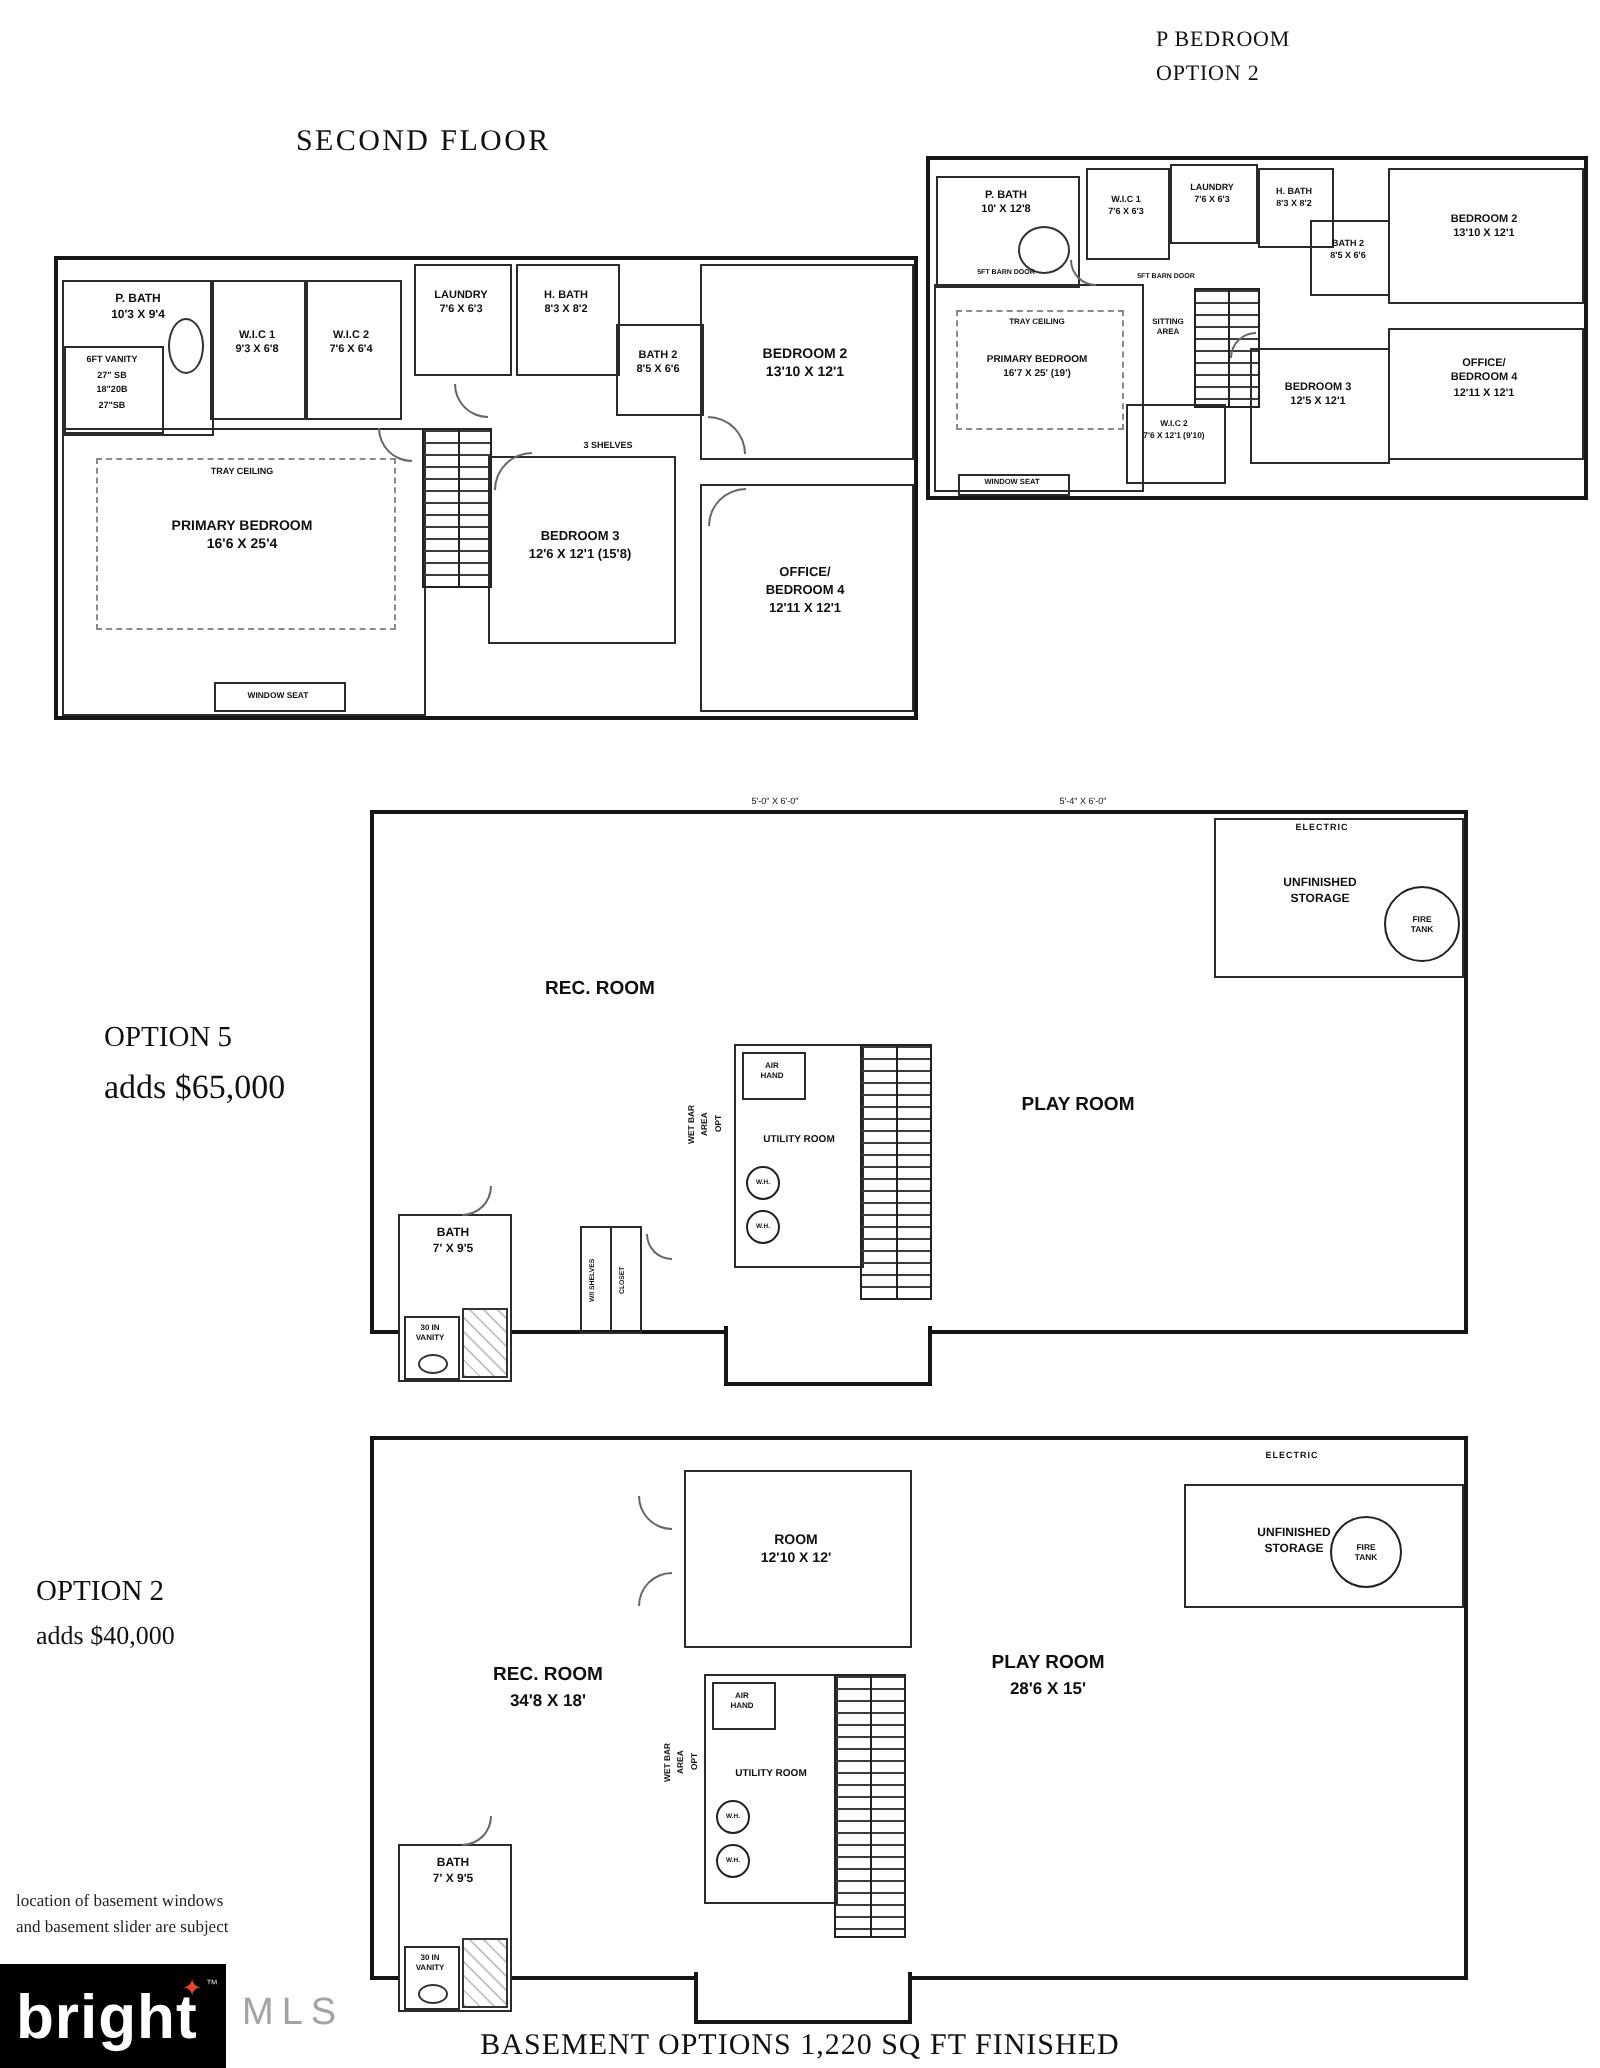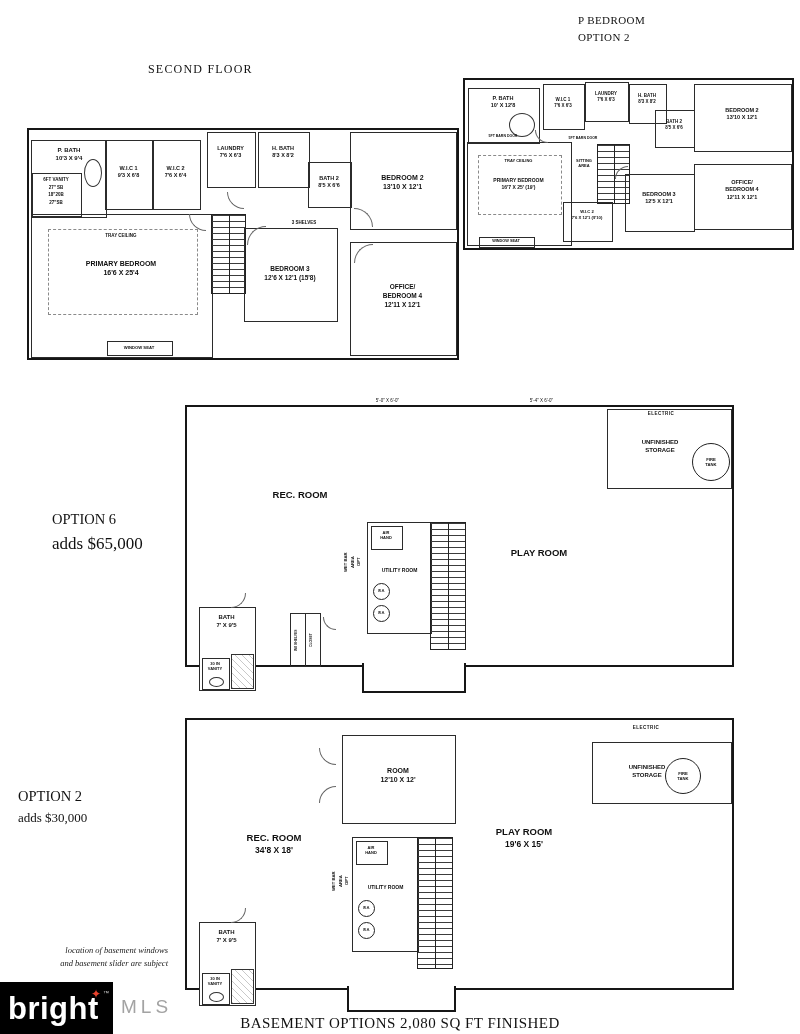--- a/index.html
+++ b/index.html
@@ -20,21 +20,21 @@
   .shower{position:absolute;border:1px solid #333;background:repeating-linear-gradient(45deg,#c9c9c9 0,#c9c9c9 1px,transparent 1px,transparent 5px);}
   .step{position:absolute;border:2px solid #161616;border-top:none;background:#fff;}
 </style>
 </head>
 <body>
 
 <div class="title" style="left:578px;top:12px;width:124px;font-size:11px;letter-spacing:0.4px;">
   <span style="display:block;">P BEDROOM</span>
   <span style="display:block;">OPTION 2</span>
 </div>
-<div class="title" style="left:148px;top:60px;width:185px;font-size:12px;letter-spacing:1.2px;">SECOND FLOOR</div>
+<div class="title" style="left:148px;top:60px;width:185px;font-size:15px;letter-spacing:1.2px;">SECOND FLOOR</div>
 
 <div class="plan" style="left:27px;top:128px;width:428px;height:228px;">
   <div class="room" style="left:2px;top:10px;width:74px;height:76px;">
     <div class="lbl" style="left:2px;top:5px;width:70px;font-size:6px;">
       <span>P. BATH</span>
       <span>10'3 X 9'4</span>
     </div>
     <div class="oval" style="left:52px;top:18px;width:16px;height:26px;"></div>
     <div class="room" style="left:0px;top:32px;width:48px;height:42px;">
       <div class="lbl" style="left:0;top:2px;width:46px;font-size:4.5px;line-height:1.7;">
@@ -191,21 +191,21 @@
     </div>
   </div>
   <div class="room" style="left:14px;top:157px;width:54px;height:9px;">
     <div class="lbl" style="left:0;top:1px;width:52px;font-size:3.8px;">WINDOW SEAT</div>
   </div>
   <div class="arc" style="left:70px;top:50px;width:12px;height:12px;"></div>
   <div class="arc" style="left:150px;top:86px;width:12px;height:12px;transform:rotate(90deg);"></div>
 </div>
 
 <div class="title" style="left:52px;top:509px;width:145px;font-size:14.5px;">
-  <span style="display:block;">OPTION 6</span>
+  <span style="display:block;">OPTION 5</span>
   <span style="display:block;font-size:17px;">adds $65,000</span>
 </div>
 
 <div class="plan" style="left:185px;top:405px;width:545px;height:258px;">
   <div class="lbl" style="left:158px;top:-9px;width:85px;font-size:4.5px;font-weight:400;">5'-0" X 6'-0"</div>
   <div class="lbl" style="left:312px;top:-9px;width:85px;font-size:4.5px;font-weight:400;">5'-4" X 6'-0"</div>
   <div class="lbl" style="left:438px;top:4px;width:72px;font-size:4.5px;letter-spacing:0.5px;">ELECTRIC</div>
   <div class="room" style="left:420px;top:2px;width:123px;height:78px;">
     <div class="lbl" style="left:4px;top:28px;width:96px;font-size:6px;">
       <span>UNFINISHED</span>
@@ -261,21 +261,21 @@
   </div>
   <div class="room" style="left:118px;top:206px;width:14px;height:52px;">
     <div class="vlbl" style="left:3px;top:2px;height:48px;font-size:3.4px;">CLOSET</div>
   </div>
   <div class="arc" style="left:44px;top:186px;width:14px;height:14px;transform:rotate(270deg);"></div>
   <div class="arc" style="left:136px;top:210px;width:12px;height:12px;"></div>
 </div>
 
 <div class="title" style="left:18px;top:786px;width:148px;font-size:14.5px;">
   <span style="display:block;">OPTION 2</span>
-  <span style="display:block;font-size:13px;">adds $30,000</span>
+  <span style="display:block;font-size:13px;">adds $40,000</span>
 </div>
 
 <div class="plan" style="left:185px;top:718px;width:545px;height:268px;">
   <div class="lbl" style="left:420px;top:5px;width:78px;font-size:4.5px;letter-spacing:0.5px;">ELECTRIC</div>
   <div class="room" style="left:405px;top:22px;width:138px;height:60px;">
     <div class="lbl" style="left:6px;top:20px;width:96px;font-size:6px;">
       <span>UNFINISHED</span>
       <span>STORAGE</span>
     </div>
   </div>
@@ -288,21 +288,21 @@
       <span>ROOM</span>
       <span>12'10 X 12'</span>
     </div>
   </div>
   <div class="lbl" style="left:18px;top:112px;width:138px;font-size:9.5px;">
     <span>REC. ROOM</span>
     <span style="font-size:8.5px;">34'8 X 18'</span>
   </div>
   <div class="lbl" style="left:268px;top:106px;width:138px;font-size:9.5px;">
     <span>PLAY ROOM</span>
-    <span style="font-size:8.5px;">19'6 X 15'</span>
+    <span style="font-size:8.5px;">28'6 X 15'</span>
   </div>
   <div class="vlbl" style="left:144px;top:132px;height:58px;font-size:4.2px;">
     <span>WET BAR</span>
     <span>AREA</span>
     <span>OPT</span>
   </div>
   <div class="room" style="left:165px;top:117px;width:65px;height:113px;">
     <div class="room" style="left:3px;top:3px;width:30px;height:22px;">
       <div class="lbl" style="left:0;top:3px;width:28px;font-size:4px;">
         <span>AIR</span>
@@ -333,26 +333,26 @@
       </div>
       <div class="oval" style="left:6px;top:18px;width:13px;height:8px;"></div>
     </div>
     <div class="shower" style="left:31px;top:46px;width:21px;height:33px;"></div>
   </div>
   <div class="arc" style="left:132px;top:28px;width:16px;height:16px;"></div>
   <div class="arc" style="left:132px;top:66px;width:16px;height:16px;transform:rotate(90deg);"></div>
   <div class="arc" style="left:44px;top:188px;width:14px;height:14px;transform:rotate(270deg);"></div>
 </div>
 
-<div class="lbl" style="left:8px;top:944px;width:160px;font-weight:400;font-family:'Liberation Serif',serif;font-size:8.5px;text-align:right;line-height:1.5;color:#222;font-style:italic;">
+<div class="lbl" style="left:8px;top:944px;width:160px;font-weight:400;font-family:'Liberation Serif',serif;font-size:8.5px;text-align:left;line-height:1.5;color:#222;">
   <span>location of basement windows</span>
   <span>and basement slider are subject</span>
 </div>
 
 <div style="position:absolute;left:0;top:982px;width:180px;height:52px;">
   <div style="position:absolute;left:0;top:0;width:113px;height:52px;background:#000;"></div>
   <span style="position:absolute;left:8px;top:9px;color:#ffffff;font-weight:700;font-size:31px;letter-spacing:0.5px;">bright</span>
   <span style="position:absolute;left:91px;top:5px;color:#e8432d;font-size:12px;">✦</span>
   <span style="position:absolute;left:103px;top:8px;color:#cfcfcf;font-size:6px;">™</span>
   <span style="position:absolute;left:121px;top:14px;color:#a3a3a3;font-weight:400;font-size:19px;letter-spacing:4px;">MLS</span>
 </div>
 
-<div class="title" style="left:400px;top:1012px;transform:translateX(-50%);font-size:15px;letter-spacing:0.5px;white-space:nowrap;">BASEMENT OPTIONS 2,080 SQ FT FINISHED</div>
+<div class="title" style="left:400px;top:1012px;transform:translateX(-50%);font-size:15px;letter-spacing:0.5px;white-space:nowrap;">BASEMENT OPTIONS 1,220 SQ FT FINISHED</div>
 
 </body></html>

